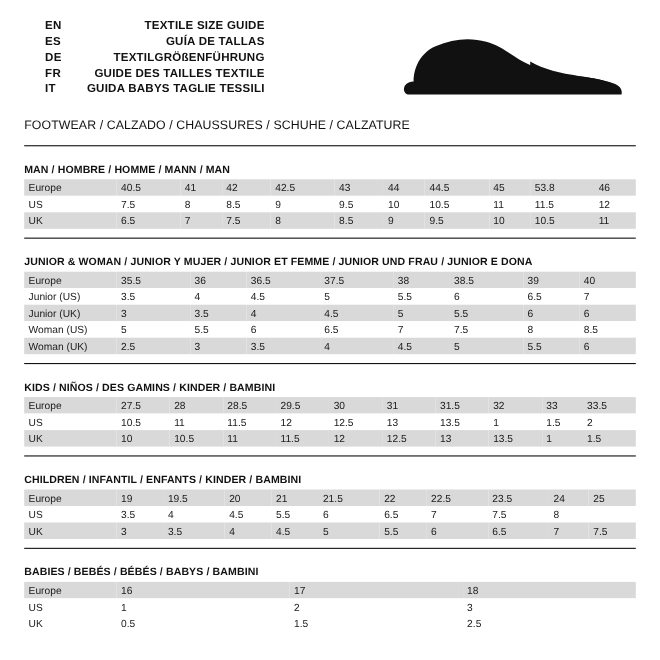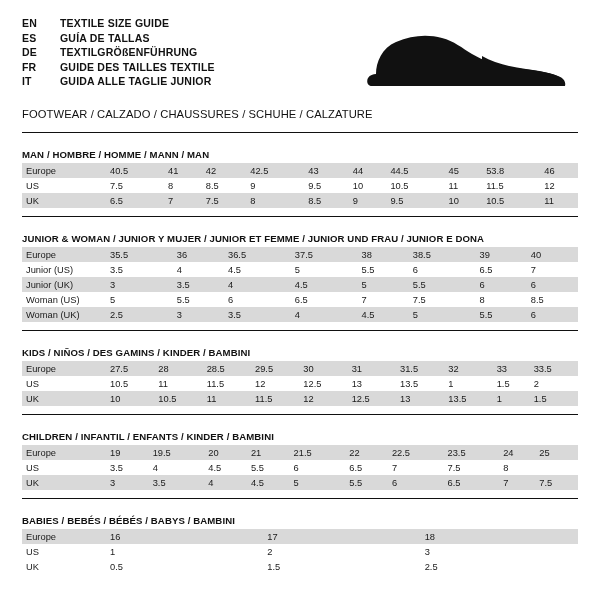--- a/index.html
+++ b/index.html
@@ -20,38 +20,40 @@
     height: 600px;
     box-sizing: border-box;
     padding: 16px 22px 0 22px;
   }
 
   
   .header {
     display: flex;
     align-items: flex-start;
     justify-content: space-between;
+    margin-left: 19px;
   }
   .lang-table {
     border-collapse: collapse;
     font-size: 10.5px;
     line-height: 1.0;
   }
   .lang-table td {
     padding: 2px 0;
     vertical-align: top;
     font-weight: bold;
     letter-spacing: 0.2px;
   }
   .lang-code {
     width: 38px;
     color: #111;
   }
   .lang-text {
     color: #111;
+    text-align: right;
   }
   .shoe-wrap {
     width: 210px;
     height: 72px;
     margin-right: 6px;
     margin-top: 6px;
   }
 
   .footwear-title {
     margin-top: 14px;
@@ -124,21 +126,21 @@
         <tr>
           <td class="lang-code">DE</td>
           <td class="lang-text">TEXTILGRÖßENFÜHRUNG</td>
         </tr>
         <tr>
           <td class="lang-code">FR</td>
           <td class="lang-text">GUIDE DES TAILLES TEXTILE</td>
         </tr>
         <tr>
           <td class="lang-code">IT</td>
-          <td class="lang-text">GUIDA ALLE TAGLIE JUNIOR</td>
+          <td class="lang-text">GUIDA BABYS TAGLIE TESSILI</td>
         </tr>
       </tbody>
     </table>
 
     <div class="shoe-wrap">
       <svg viewBox="0 0 210 72" width="210" height="72" aria-hidden="true">
         <path fill="#111111" d="M14,52 C14,40 20,26 34,20 C50,13 66,12 80,16 C92,19 100,26 110,32
           C122,39 136,44 152,46 C170,48 186,50 196,54 C202,56 204,60 203,64
           L10,64 C6,64 4,60 6,56 C8,53 11,52 14,52 Z"></path>
         <path fill="#111111" d="M120,34 C132,41 148,45 164,47 C178,49 190,51 197,55 L120,55 Z"></path>

